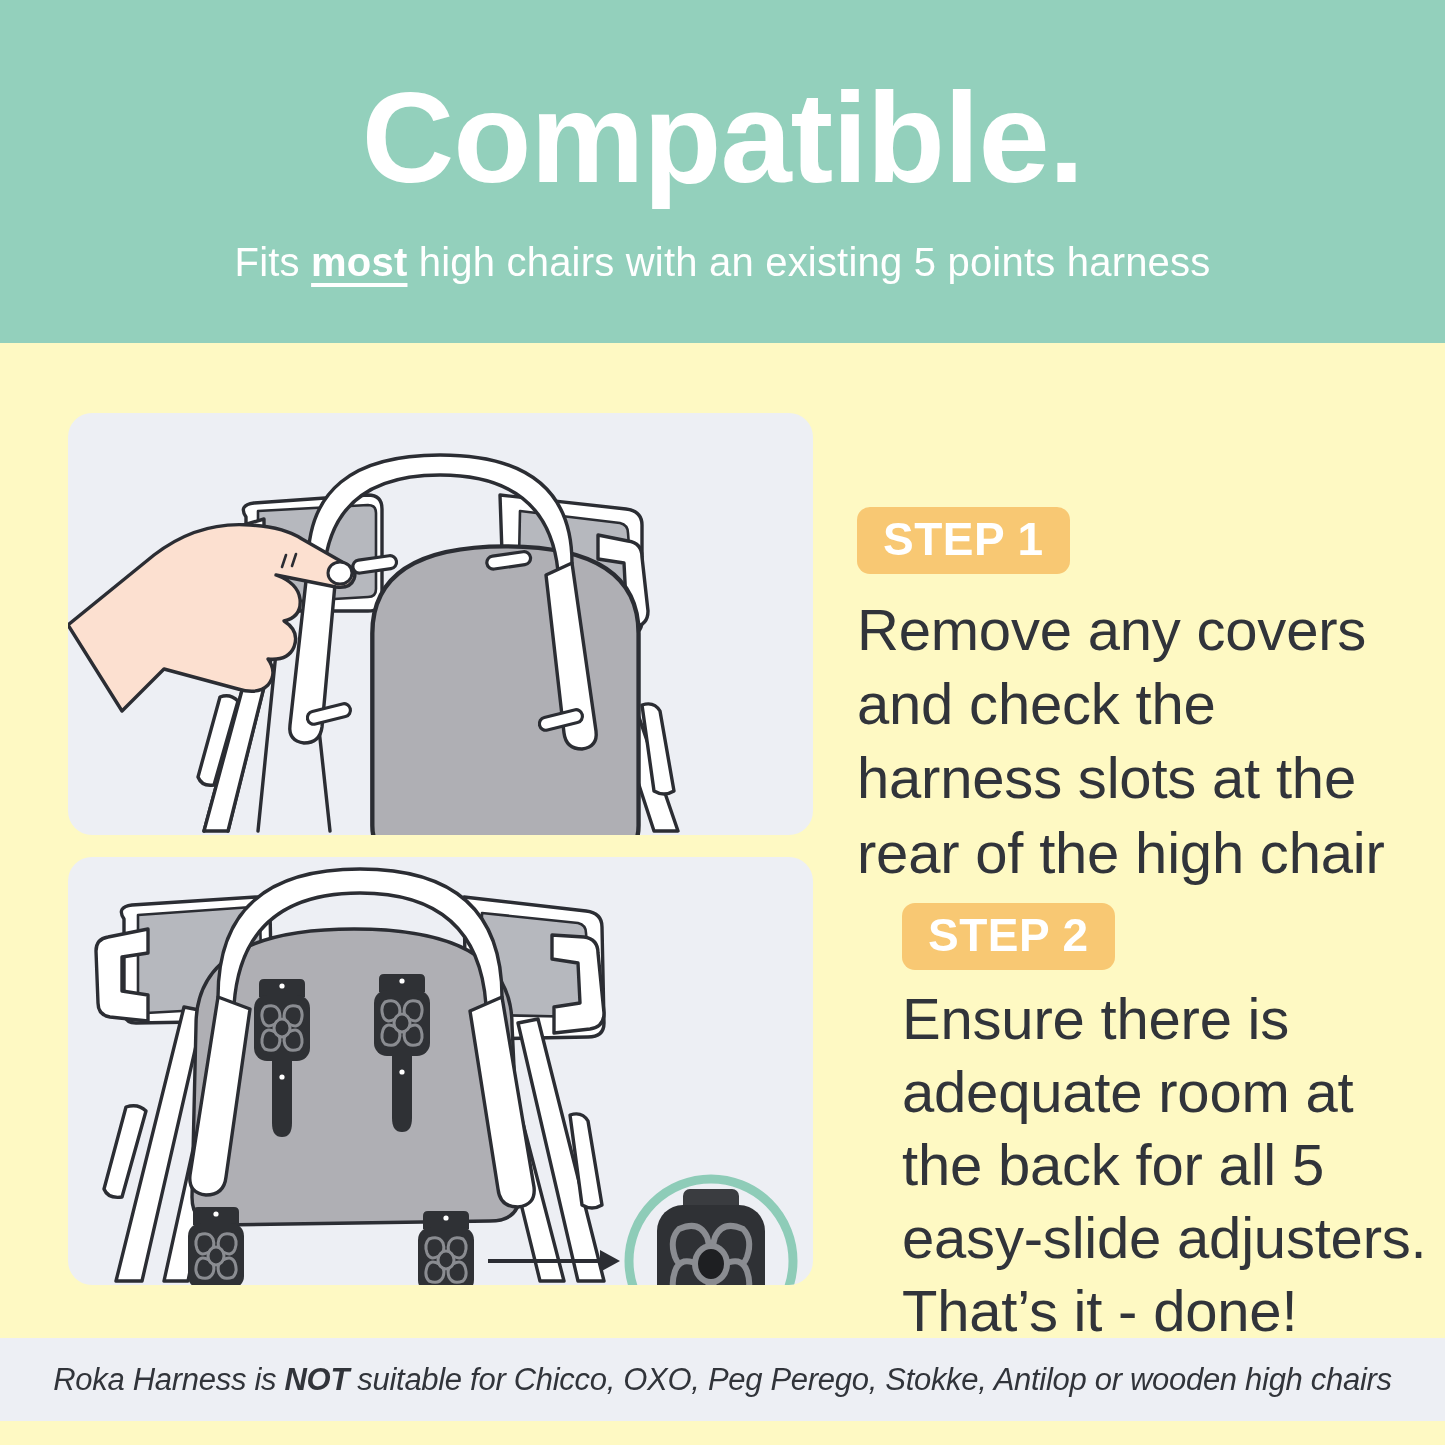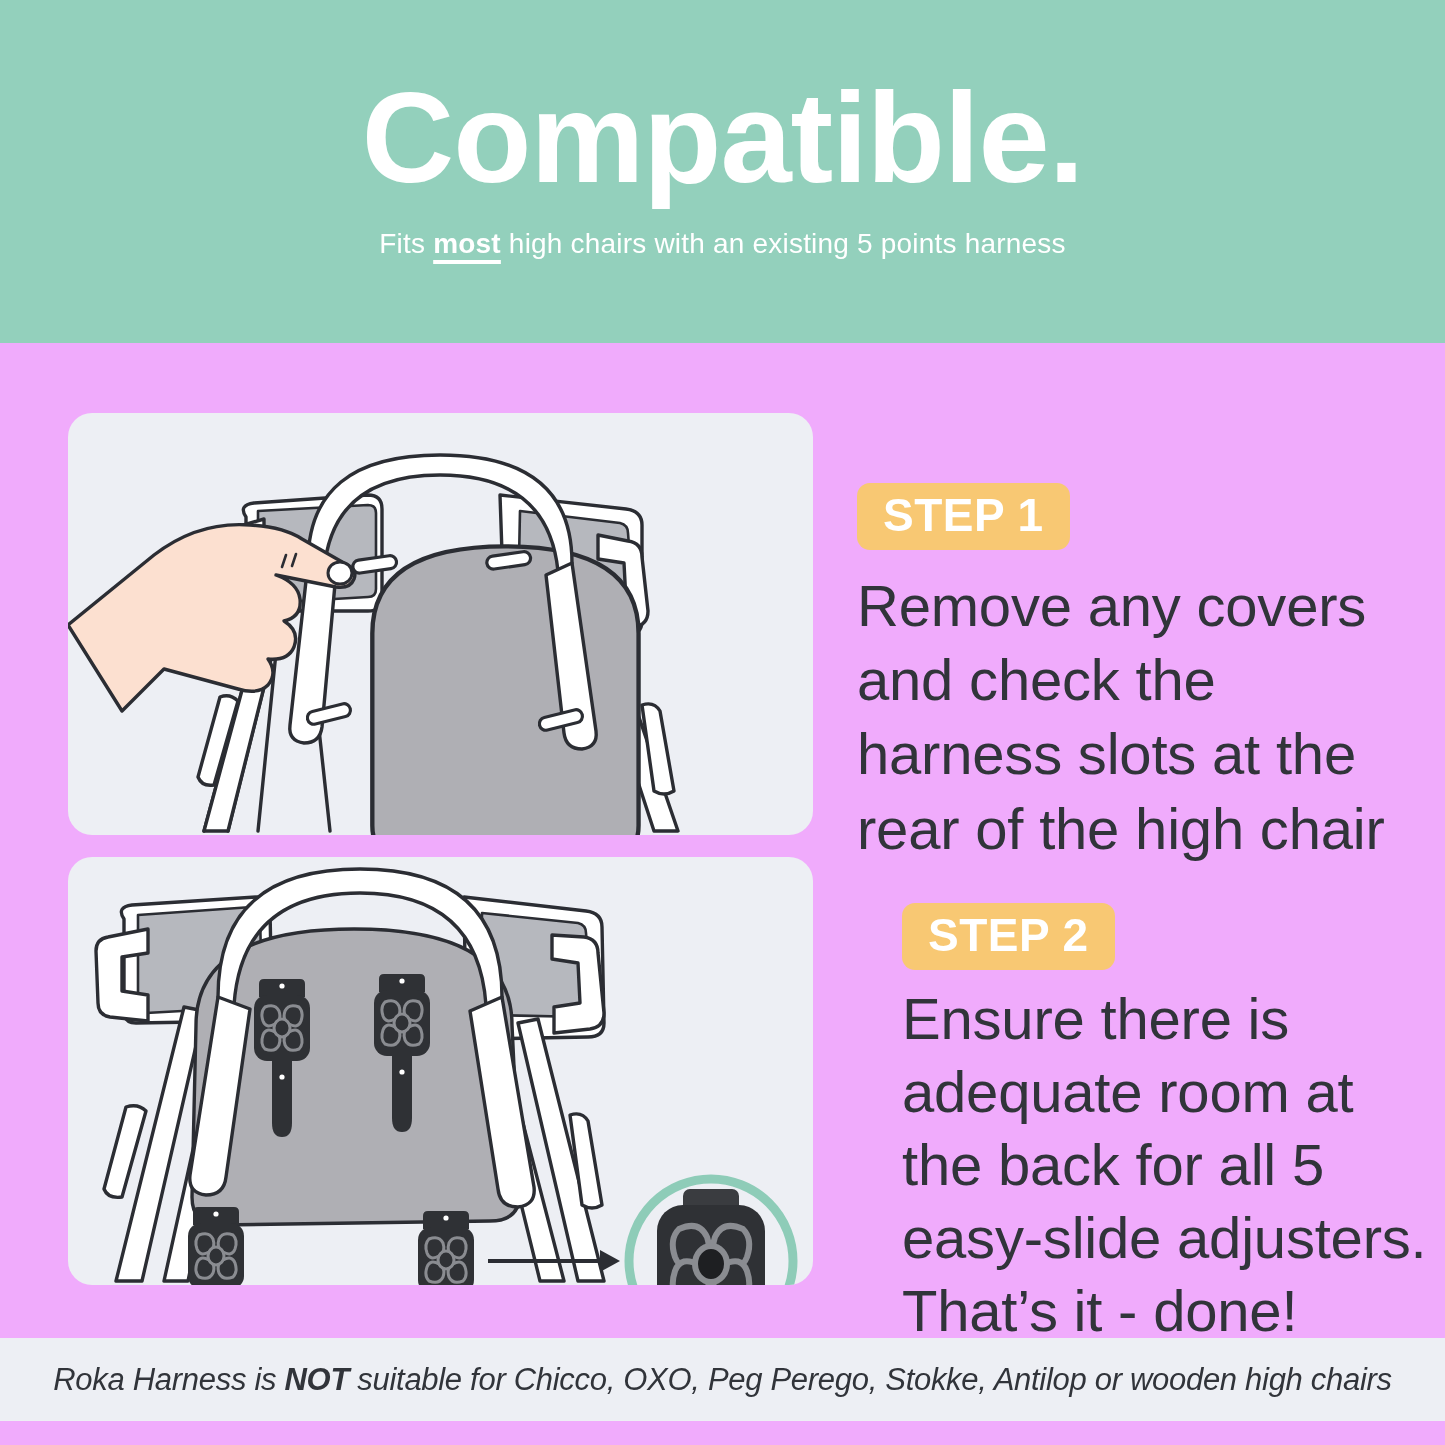--- a/index.html
+++ b/index.html
@@ -2,64 +2,64 @@
 <html><head>
 <meta charset="utf-8">
 <style>
   * { box-sizing: border-box; margin: 0; padding: 0; }
   html, body {
     width: 1445px; height: 1445px;
     background: #ffffff;
     font-family: "Liberation Sans", sans-serif;
     overflow: hidden;
   }
-  .page { position: relative; width: 1445px; height: 1445px; background: #f0abfc; }
+  .page { position: relative; width: 1445px; height: 1445px; background: #fef9c3; }
 
   
   .header {
     position: absolute; left: 0; top: 0;
     width: 1445px; height: 343px;
     background: #93D0BC;
     display: flex; flex-direction: column;
     align-items: center; justify-content: flex-start;
     padding-top: 74px;
   }
   .title {
     color: #ffffff;
     font-size: 128px;
     font-weight: 700;
     letter-spacing: -1px;
     line-height: 1.0;
     white-space: nowrap;
   }
   .subtitle {
     color: #ffffff;
-    font-size: 28px;
+    font-size: 40px;
     font-weight: 400;
-    margin-top: 26px;
+    margin-top: 38px;
     white-space: nowrap;
     letter-spacing: 0.2px;
   }
   .subtitle .em {
     font-weight: 700;
     text-decoration: underline;
     text-underline-offset: 7px;
     text-decoration-thickness: 4px;
   }
   .panel {
     position: absolute;
     background: #EDEFF4;
     border-radius: 24px;
     overflow: hidden;
   }
   #panel-1 { left: 68px; top: 413px; width: 745px; height: 422px; }
   #panel-2 { left: 68px; top: 857px; width: 745px; height: 428px; }
 
   .step-text-block { position: absolute; }
-  #text-1 { left: 857px; top: 483px; width: 530px; }
+  #text-1 { left: 857px; top: 507px; width: 530px; }
   #text-2 { left: 902px; top: 903px; width: 545px; }
 
   .badge {
     display: inline-block;
     background: #F8C873;
     color: #ffffff;
     font-size: 46px;
     font-weight: 700;
     border-radius: 13px;
     padding: 9px 26px 12px 26px;

